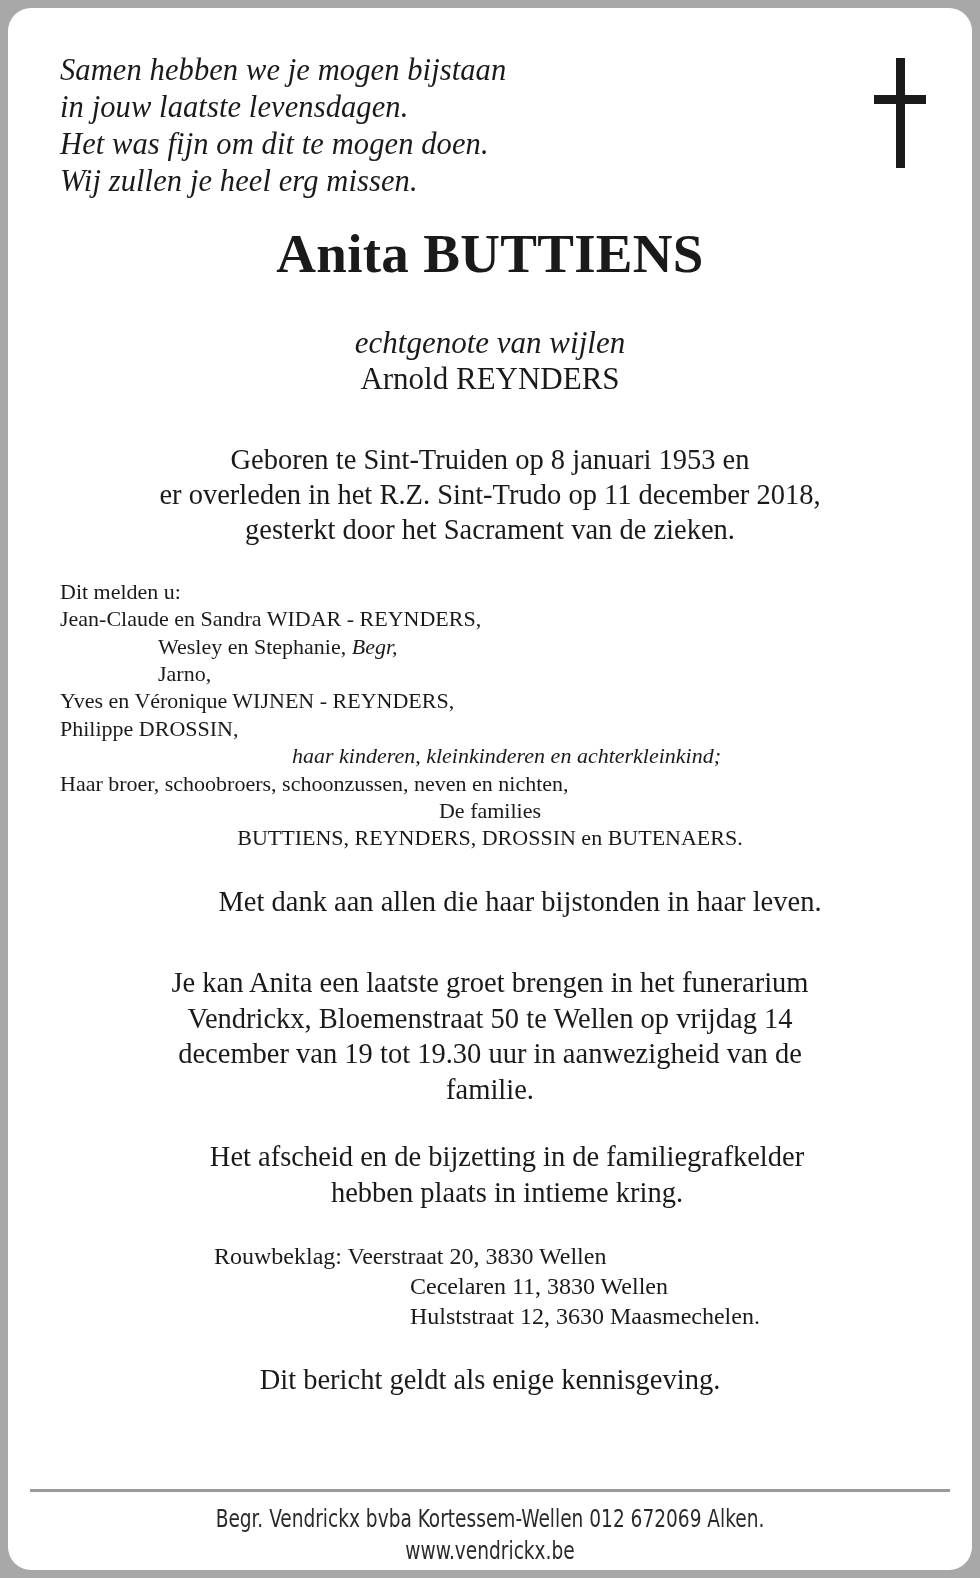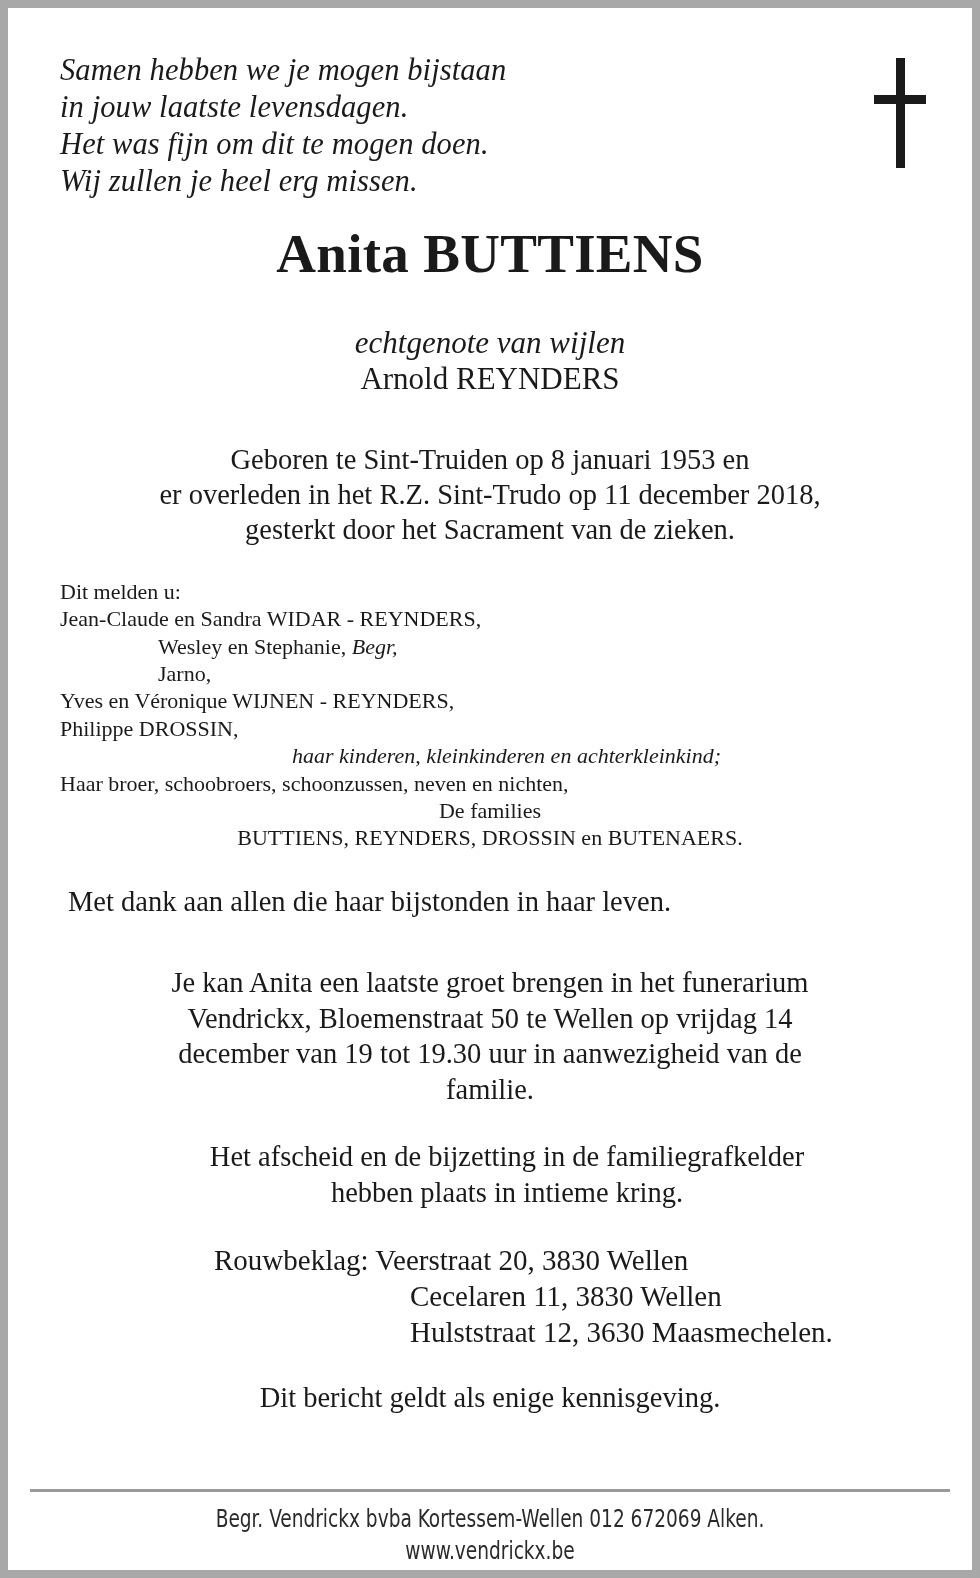--- a/index.html
+++ b/index.html
@@ -15,20 +15,21 @@
   }
   #card {
     position: absolute;
     left: 8px;
     top: 8px;
     width: 964px;
     height: 1562px;
     background: #ffffff;
     box-sizing: border-box;
     color: #1a1a1a;
+    border-radius: 23px;
   }
   
   #header-zone {
     position: relative;
     height: 200px;
   }
   #poem {
     position: absolute;
     left: 52px;
     top: 44px;
@@ -105,29 +106,29 @@
     padding-left: 52px;
     padding-right: 52px;
     font-size: 22px;
     line-height: 1.245;
   }
   #survivors .ln { display: block; text-align: left; white-space: nowrap; }
   #survivors .ln.indent { padding-left: 98px; }
   #survivors .ln.italic { font-style: italic; padding-left: 232px; }
   #survivors .ln.center { text-align: center; }
 
-  #thanks { margin-top: 32px; text-align: left; padding-left: 60px; font-size: 28.5px; line-height: 1.245; }
+  #thanks { margin-top: 32px; text-align: center; padding-left: 60px; font-size: 28.5px; line-height: 1.245; }
 
   #funerarium { margin-top: 46px; padding-left: 58px; padding-right: 58px; }
   #burial     { margin-top: 32px; padding-left: 92px; padding-right: 58px; }
 
   
   #condolences {
     margin-top: 32px;
-    font-size: 29px;
+    font-size: 24px;
     line-height: 1.245;
     padding-left: 206px;
   }
   #condolences .ln { display: block; text-align: left; white-space: nowrap; }
   #condolences .ln.shift { padding-left: 196px; }
 
   #sole-notice { margin-top: 30px; }
 
   
   #footer-rule {

